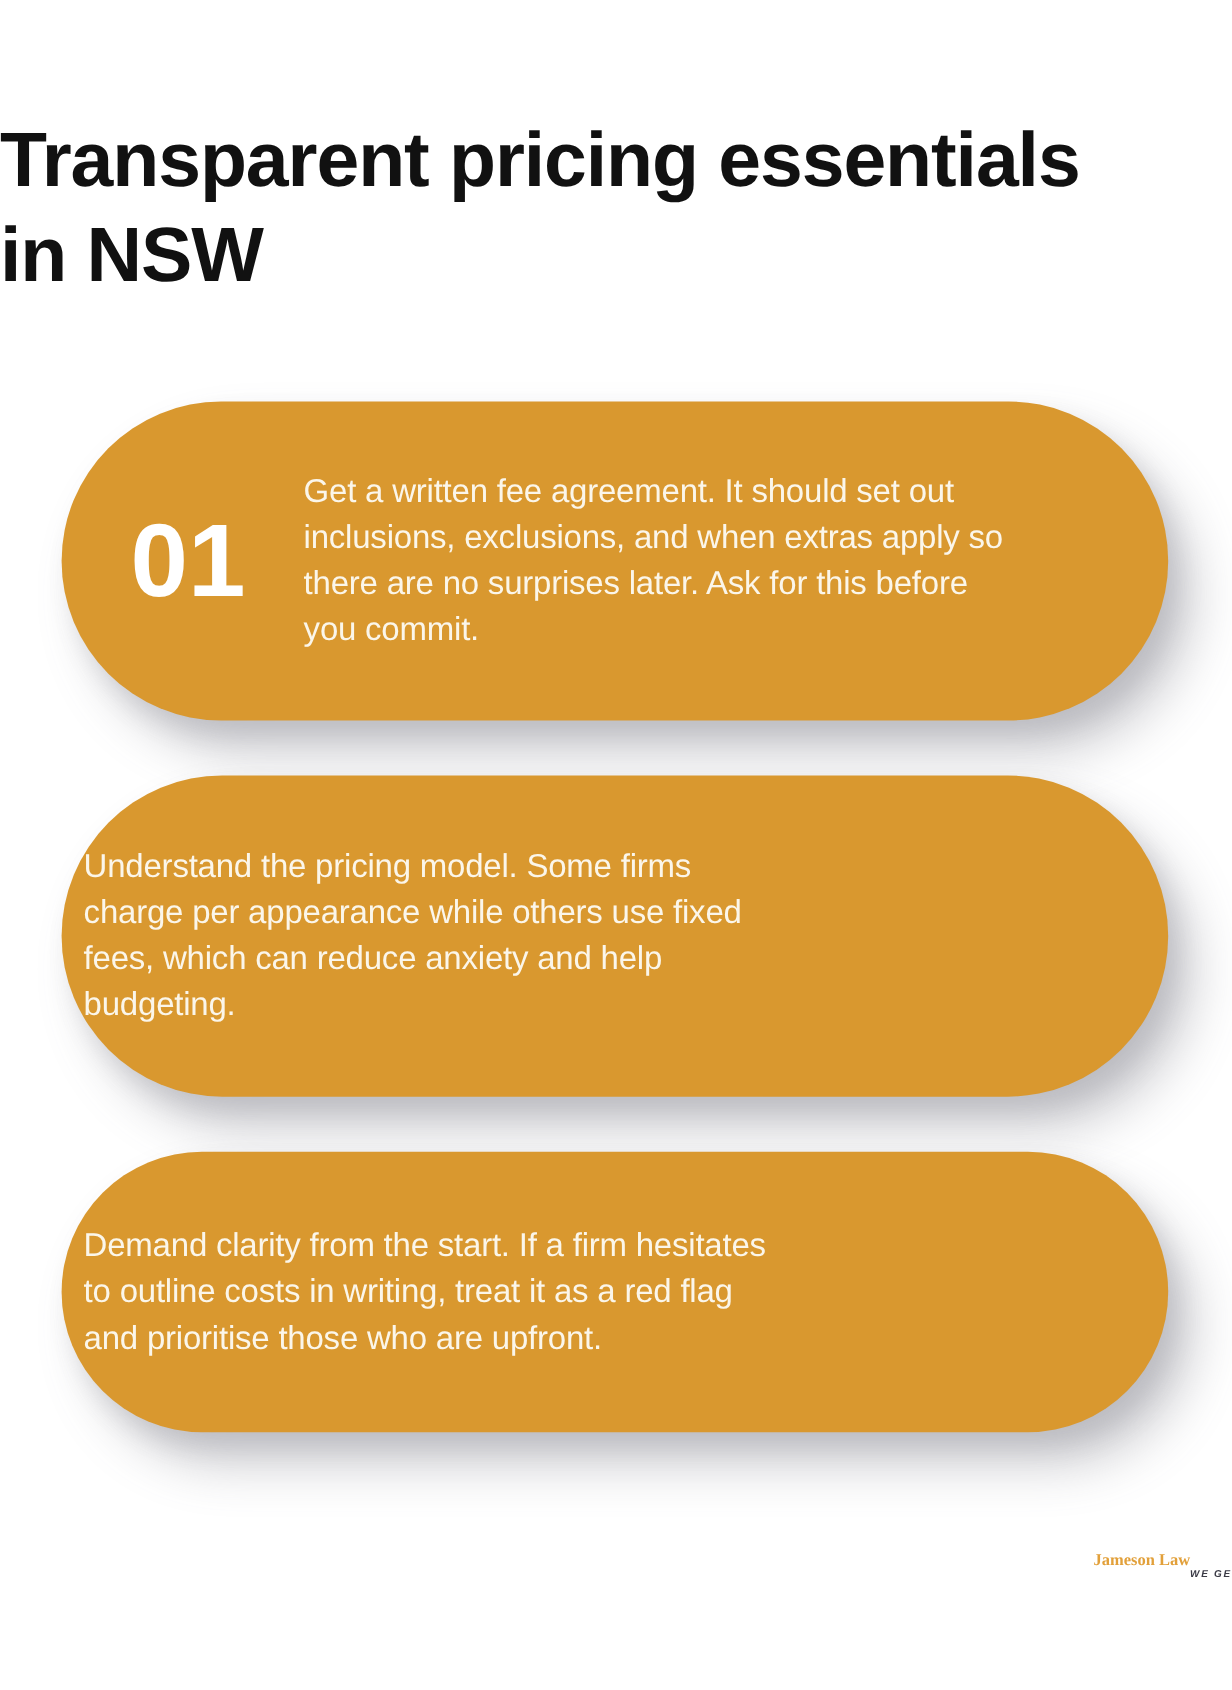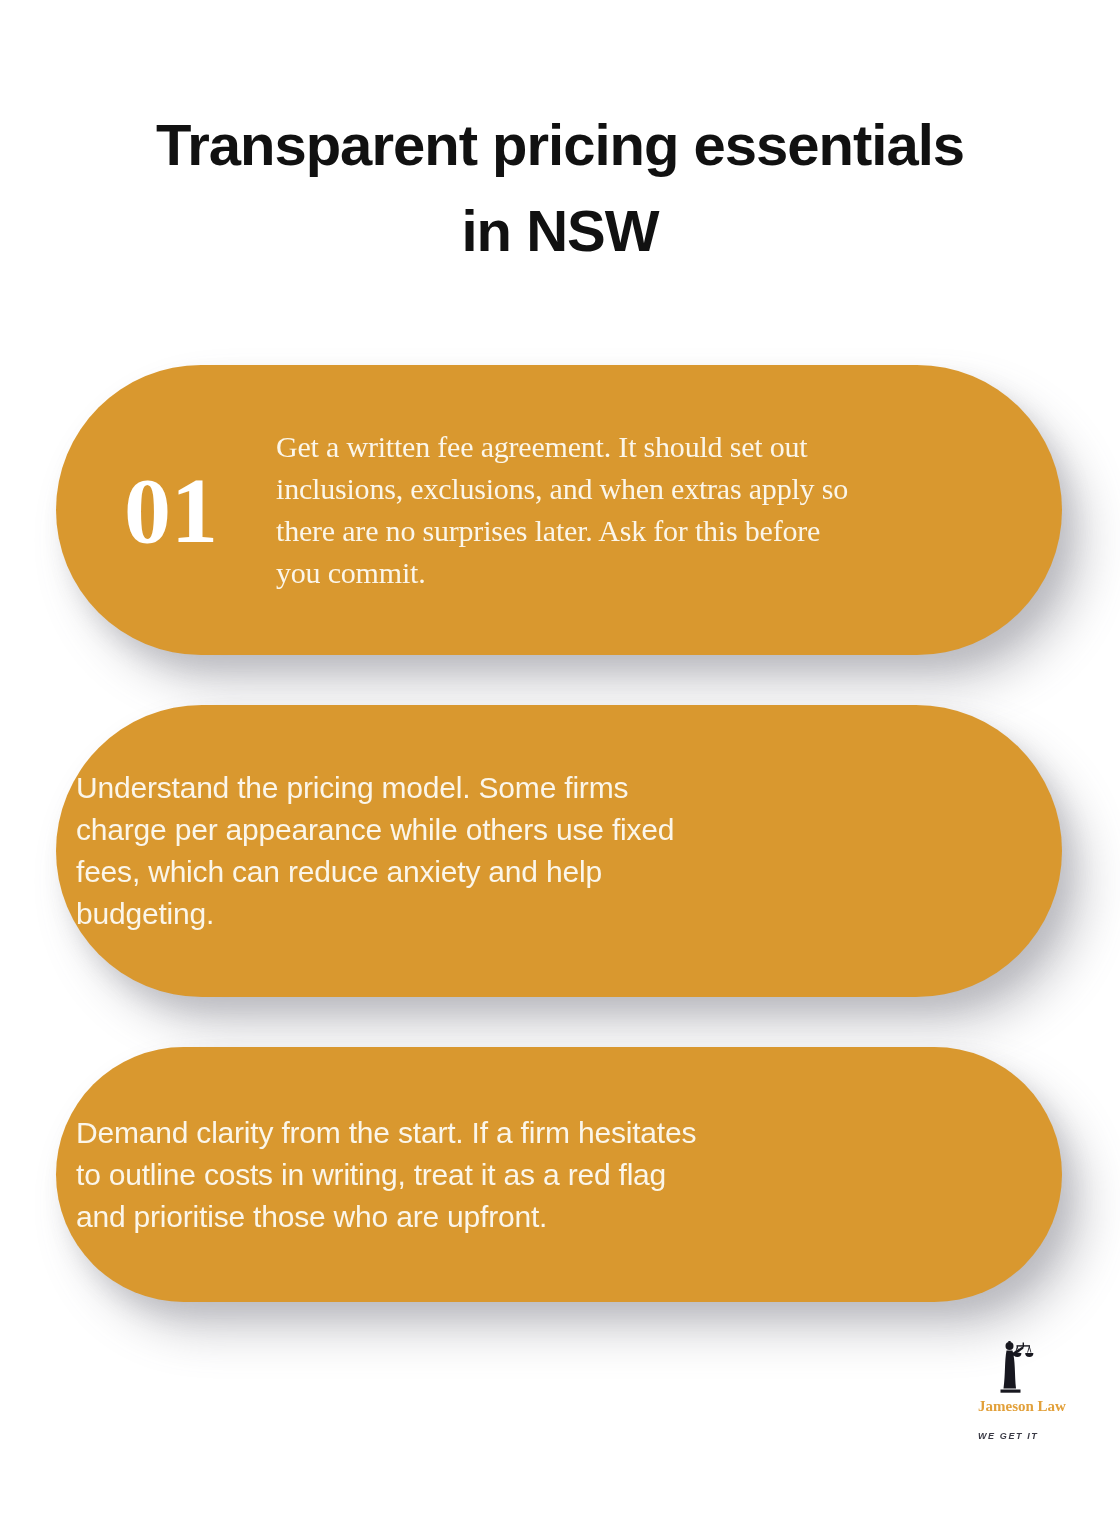--- a/index.html
+++ b/index.html
@@ -17,41 +17,41 @@
   .poster{
     position:relative;
     width:1120px;height:1536px;
     background:var(--background);
     overflow:hidden;
     font-family:"Liberation Sans", sans-serif;
   }
   .title{
     position:absolute;
     top:102px;left:0;right:0;
-    text-align:center;
-    font-size:58px;
+    text-align:left;
+    font-size:70px;
     font-weight:800;
     letter-spacing:-1px;
     line-height:86px;
     color:var(--title);
     white-space:pre-line;
   }
   .cards{
     position:absolute;
     top:365px;left:56px;width:1006px;
   }
   .card{
     background:var(--card);
     border-radius:150px;
     display:flex;
     align-items:center;
     margin-bottom:50px;
     box-shadow:24px 30px 45px rgba(104,104,116,0.32), 10px 14px 22px rgba(104,104,116,0.18);
   }
-  .card-h1{height:290px;font-family:Liberation Serif, serif;}
+  .card-h1{height:290px;}
   .card-h2{height:292px;}
   .card-h3{height:255px;}
   .card .num{
     width:170px;
     margin-left:30px;
     flex:0 0 auto;
     text-align:center;
     font-size:94px;
     font-weight:800;
     color:var(--number_text);
@@ -61,24 +61,24 @@
     margin-left:20px;
     margin-right:16px;
     font-size:30px;
     line-height:42px;
     letter-spacing:-0.2px;
     color:var(--card_text);
     white-space:pre-line;
   }
   .logo{
     position:absolute;
-    left:978px;top:1341px;
+    left:978px;top:1410px;
     width:120px;
     display:flex;
-    flex-direction:column;
+    flex-direction:row;
   }
   .logo-icon{
     width:40px;height:56px;
     margin-left:16px;
   }
   .logo-name{
     font-family:"Liberation Serif", serif;
     font-weight:700;
     font-size:15px;
     color:var(--logo_name);

